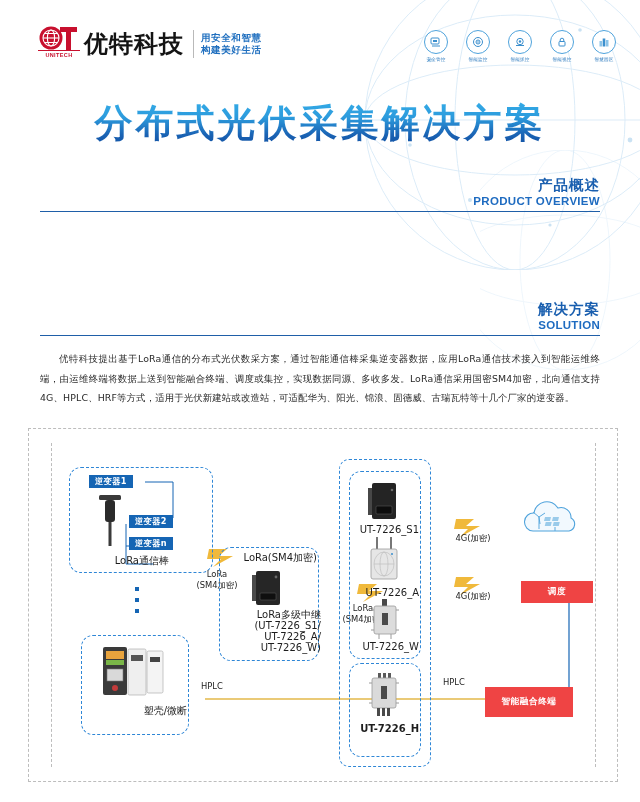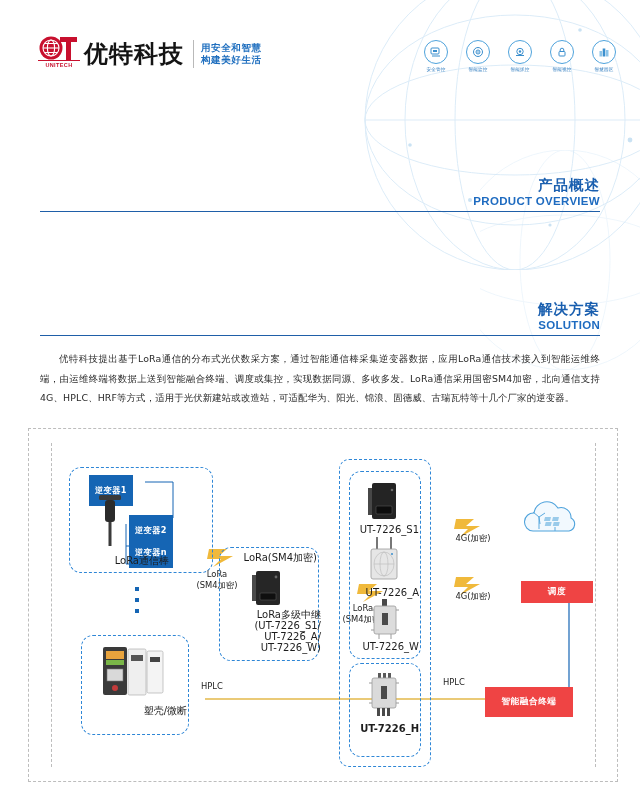--- a/index.html
+++ b/index.html
@@ -8,21 +8,21 @@
     font-family:"Liberation Sans","DejaVu Sans",sans-serif;
     color:#222;overflow:hidden;position:relative;
   }
   .page{position:relative;width:640px;height:802px;overflow:hidden;}
 
   
   .globe{position:absolute;right:-40px;top:-30px;width:330px;height:300px;opacity:.55;pointer-events:none;}
   .globe2{position:absolute;right:-10px;top:150px;width:170px;height:220px;opacity:.35;pointer-events:none;}
 
   
-  .header{position:absolute;left:0;top:0;width:640px;height:80px;margin-top:10px;}
+  .header{position:absolute;left:0;top:0;width:640px;height:80px;}
   .logo-wrap{position:absolute;left:38px;top:26px;display:flex;align-items:center;}
   .logo-mark{position:relative;width:42px;height:36px;}
   .logo-uni{position:absolute;left:0;top:24px;width:42px;text-align:center;
     font-size:5.5px;font-weight:bold;letter-spacing:.4px;color:#C8102E;
     border-top:1px solid #C8102E;padding-top:1px;}
   .logo-cn{font-size:24px;font-weight:bold;color:#141414;letter-spacing:1px;margin-left:4px;
     font-family:"DejaVu Sans","Liberation Sans",sans-serif;}
   .logo-divider{width:1px;height:28px;background:#b9b9b9;margin:0 7px 0 9px;}
   .logo-slogan{font-size:9.5px;line-height:12px;color:#1F6FBF;font-weight:bold;letter-spacing:.6px;}
 
@@ -59,21 +59,21 @@
     border:1px dashed #bdbdbd;background:#fff;}
   .dg{position:absolute;left:0;top:0;width:588px;height:352px;}
   .groupbox{position:absolute;border:1.4px dashed #2E86D6;border-radius:12px;background:transparent;}
 
   .cap{position:absolute;text-align:right;font-size:10px;color:#1d1d1d;line-height:11px;
     font-family:"DejaVu Sans","Liberation Sans",sans-serif;white-space:nowrap;}
   .cap.multi{white-space:normal;}
   .linklabel{position:absolute;text-align:center;font-size:8.4px;color:#1d1d1d;line-height:11px;
     font-family:"DejaVu Sans","Liberation Sans",sans-serif;}
   .bluetag{position:absolute;background:#1565B4;color:#fff;font-size:8.2px;font-weight:bold;
-    padding:10px 6px;letter-spacing:.4px;text-align:center;white-space:nowrap;
+    padding:1px 6px;letter-spacing:.4px;text-align:center;white-space:nowrap;
     font-family:"DejaVu Sans","Liberation Sans",sans-serif;}
   .bluebox{position:absolute;background:#ef4444;color:#fff;font-size:8.6px;font-weight:bold;
     display:flex;align-items:center;justify-content:center;letter-spacing:.6px;
     font-family:"DejaVu Sans","Liberation Sans",sans-serif;}
   .dotcol{position:absolute;display:flex;flex-direction:column;align-items:center;gap:7px;}
   .dotcol i{width:4px;height:4px;background:#1565B4;display:block;}
   .vdash{position:absolute;border-left:1.3px dashed #2E86D6;}
 </style>
 </head>
 <body>
@@ -174,20 +174,21 @@
               <rect x="1.5" y="5" width="2.6" height="5.5" fill="#8CC3E8"></rect>
               <rect x="4.7" y="2.5" width="2.6" height="8" fill="#3B8FCE"></rect>
               <rect x="7.9" y="4" width="2.6" height="6.5" fill="#8CC3E8"></rect>
             </svg>
         </div>
         <div class="lbl">智慧园区</div>
       </div>
     </div>
   </div>
 
+  <div class="title">分布式光伏采集解决方案</div>
 
   <div class="sec" style="top:176px;">
     <div class="sec-head">
       <span class="sec-cn">产品概述</span>
       <span class="sec-en">PRODUCT OVERVIEW</span>
     </div>
   </div>
 
   <div class="sec" style="top:300px;">
     <div class="sec-head">

